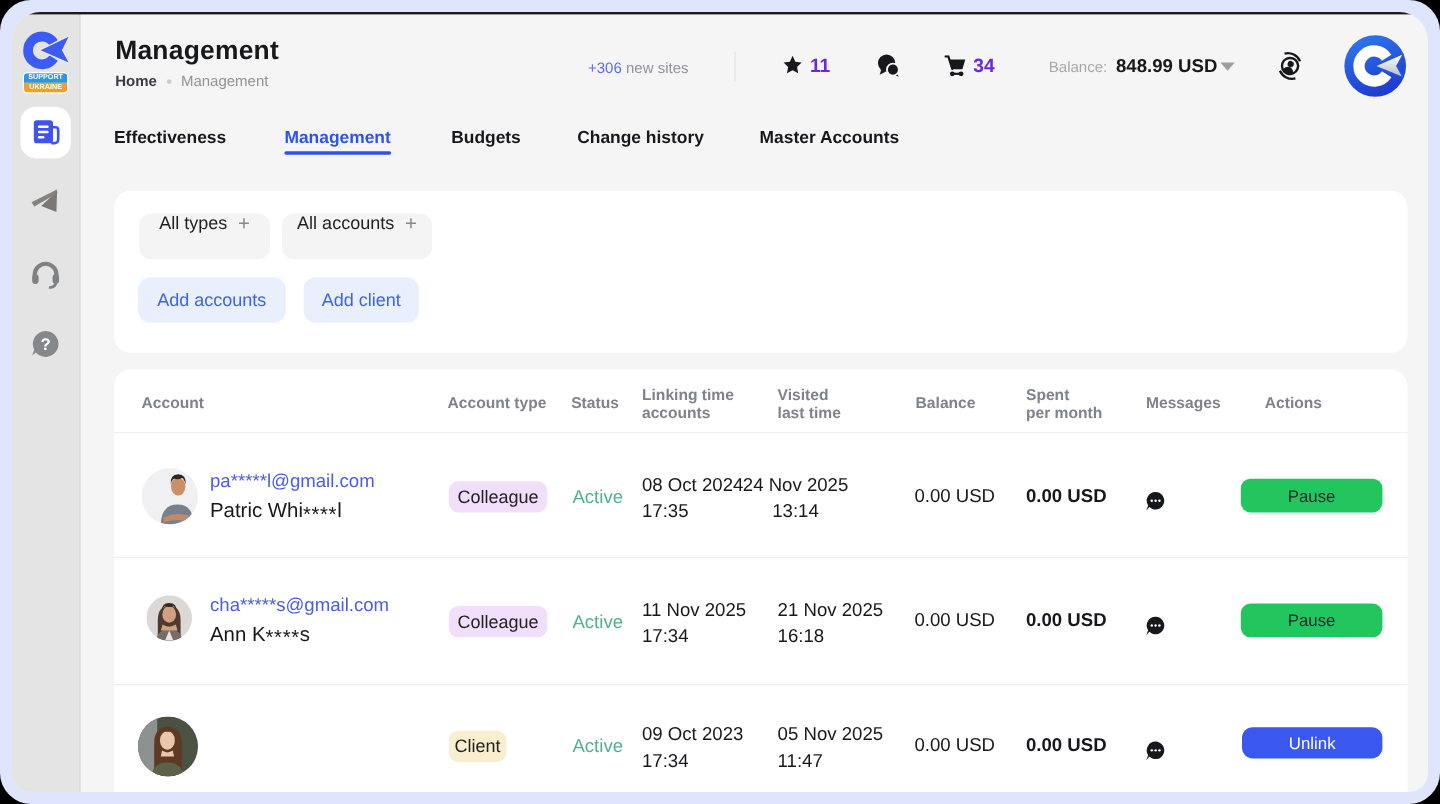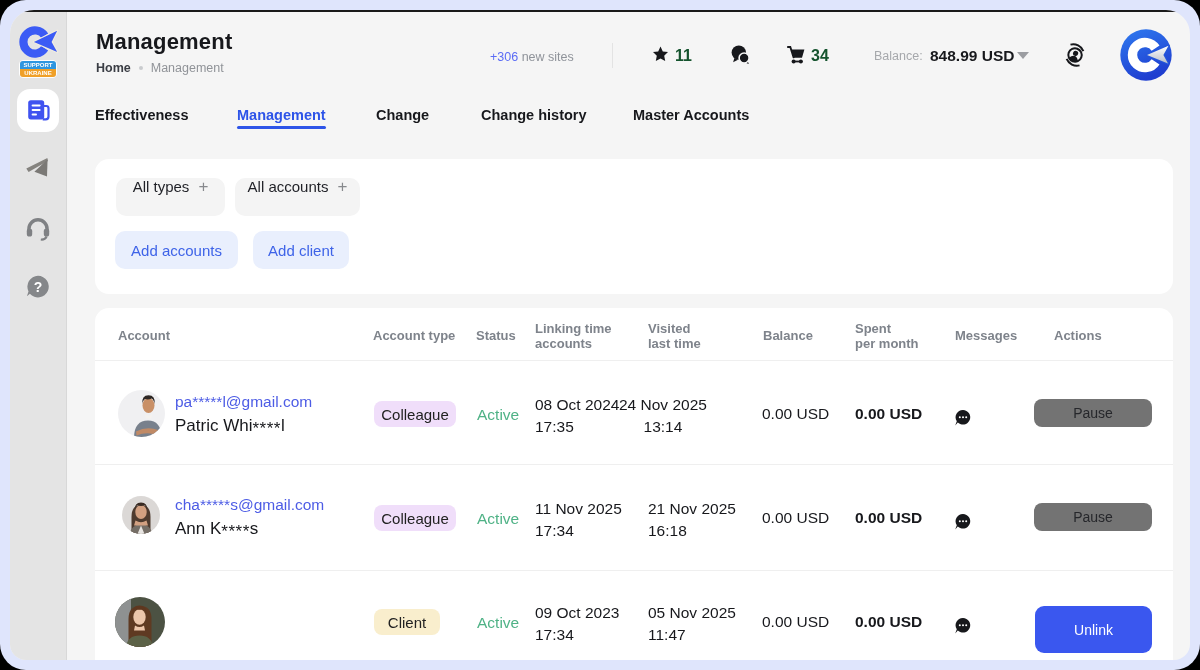--- a/index.html
+++ b/index.html
@@ -10,21 +10,21 @@
   .sidebar { position:absolute; left:0; top:0; width:57px; height:650px; background:#e4e4e4; border-right:1px solid #d8d8d8; }
   .abs { position:absolute; }
   .navcard { position:absolute; left:7px; top:79px; width:42px; height:43px; background:#fff; border-radius:13px; }
   h1 { position:absolute; left:86px; top:19px; font-size:22px; font-weight:700; color:#17181c; letter-spacing:0.2px;}
   .crumb { position:absolute; left:86px; top:51px; font-size:12.5px; color:#909398; }
   .crumb b { color:#3a3d44; font-weight:700; }
   .crumb .dot { display:inline-block; width:4px; height:4px; border-radius:2px; background:#c9cbce; vertical-align:middle; margin:0 8px 2px 8px; }
   .newsites { position:absolute; left:480px; top:40px; font-size:12.5px; color:#8f939a; }
   .newsites b { color:#5b6cf5; font-weight:400; }
   .hdiv { position:absolute; left:602px; top:33px; width:1px; height:25px; background:#e3e3e3; }
-  .hnum { position:absolute; top:37px; font-size:16px; font-weight:700; color:#14532d; }
+  .hnum { position:absolute; top:37px; font-size:16px; font-weight:700; color:#6d28d9; }
   .balance-label { position:absolute; left:864px; top:39px; font-size:12.5px; color:#a6a8ac; }
   .balance-val { position:absolute; left:920px; top:37px; font-size:15.5px; font-weight:700; color:#17181c; }
   .caret { position:absolute; left:1007px; top:42px; width:0; height:0; border-left:6px solid transparent; border-right:6px solid transparent; border-top:7px solid #9b9da1; }
   .tab { position:absolute; top:97px; font-size:14.5px; font-weight:700; color:#17181c; }
   .tab.active { color:#2d54e8; }
   .tabline { position:absolute; left:227px; top:116px; width:89px; height:3px; background:#2d54e8; border-radius:2px; }
   .card1 { position:absolute; left:85px; top:149px; width:1078px; height:135px; background:#fff; border-radius:14px; }
   .fbtn { position:absolute; height:38px; border-radius:10px; background:#f4f4f4; font-size:15px; color:#1f2026; display:flex; align-items:flex-start; justify-content:center; }
   .fbtn .plus { color:#87898d; font-size:17px; font-weight:400; margin-left:9px; margin-top:-1px;}
   .bbtn { position:absolute; height:38px; border-radius:10px; background:#e9effd; color:#3e63e8; font-size:15px; display:flex; align-items:center; justify-content:center; }
@@ -35,22 +35,22 @@
   .email { font-size:15.5px; color:#4d5ce5; }
   .name { font-size:17px; color:#17181c; margin-top:5px; }
   .ast { position:relative; top:2.5px; letter-spacing:0.5px; }
   .badge { position:absolute; height:26px; border-radius:8px; font-size:15px; color:#222; display:flex; align-items:center; justify-content:center; }
   .badge.colleague { background:#f0defa; }
   .badge.client { background:#f9eecd; }
   .active-txt { position:absolute; font-size:15.5px; color:#4fb286; }
   .dt { position:absolute; font-size:15.5px; color:#17181c; line-height:22px; }
   .money { position:absolute; font-size:15.5px; color:#17181c; }
   .money.b { font-weight:700; }
-  .pausebtn { position:absolute; left:1024px; width:118px; height:28px; background:#737373; border-radius:8px; font-size:14px; color:#26272b; display:flex; align-items:center; justify-content:center; }
-  .unlinkbtn { position:absolute; left:1025px; width:117px; height:47px; background:#3a57ef; border-radius:9px; font-size:14px; font-weight:400; color:#fff; display:flex; align-items:center; justify-content:center; }
+  .pausebtn { position:absolute; left:1024px; width:118px; height:28px; background:#22c55e; border-radius:8px; font-size:14px; color:#26272b; display:flex; align-items:center; justify-content:center; }
+  .unlinkbtn { position:absolute; left:1025px; width:117px; height:26px; background:#3a57ef; border-radius:9px; font-size:14px; font-weight:400; color:#fff; display:flex; align-items:center; justify-content:center; }
 </style>
 </head>
 <body>
 <div class="frame">
 <div class="app">
   <div class="sidebar"></div>
   <div class="topline"></div>
 
   <svg class="abs" style="left:9px; top:16px;" width="40" height="33" viewBox="0 0 40 33">
     <path d="M25.73 9.68 A 11.6 11.6 0 1 0 25.73 22.32" fill="none" stroke="#3b5bf5" stroke-width="8.2"></path>
@@ -140,21 +140,21 @@
         <stop offset="1" stop-color="#b9bec9"></stop>
       </linearGradient>
     </defs>
     <circle cx="26" cy="26" r="25.7" fill="url(#lg1)"></circle>
     <path d="M35.57 19.17 A 12.55 12.55 0 1 0 35.57 32.83" fill="none" stroke="#ffffff" stroke-width="9.4"></path>
     <path d="M27 26 L48.5 16.7 L43.4 26 L48 34.5 Z" fill="url(#lg2)" stroke="#2456db" stroke-width="2.4" paint-order="stroke" stroke-linejoin="round"></path>
   </svg>
 
   <div class="tab" style="left:85px;">Effectiveness</div>
   <div class="tab active" style="left:227px;">Management</div>
-  <div class="tab" style="left:366px;">Change</div>
+  <div class="tab" style="left:366px;">Budgets</div>
   <div class="tab" style="left:471px;">Change history</div>
   <div class="tab" style="left:623px;">Master Accounts</div>
   <div class="tabline"></div>
 
   <div class="card1"></div>
   <div class="fbtn" style="left:106px; top:168px; width:109px;">All types<span class="plus">+</span></div>
   <div class="fbtn" style="left:225px; top:168px; width:125px;">All accounts<span class="plus">+</span></div>
   <div class="bbtn" style="left:105px; top:221px; width:123px;">Add accounts</div>
   <div class="bbtn" style="left:243px; top:221px; width:96px;">Add client</div>
 
@@ -242,21 +242,21 @@
     <g clip-path="url(#av3)">
       <rect width="50" height="50" fill="#4c5243"></rect>
       <rect width="16" height="50" fill="#8e9191"></rect>
       <path d="M13.5 50 v-28 q0 -13 11.5 -13 q11.5 0 11.5 13 v28 Z" fill="#5f3a22"></path>
       <ellipse cx="24.5" cy="20" rx="6.2" ry="7.8" fill="#ecc6ab"></ellipse>
       <path d="M17.5 18 q-0.8 -9.5 7 -9.5 q7.8 0 7 9.5 q-0.8 -5 -2.6 -6 q-4.4 1.6 -8.8 0 q-1.8 1 -2.6 6 Z" fill="#5e371f"></path>
       <path d="M11 50 q1.5 -11.5 13.5 -11.5 q12 0 13.5 11.5 Z" fill="#5c6247"></path>
       <path d="M20 28.5 q4.5 3 9 0 l1 5 h-11 Z" fill="#ecc6ab"></path>
     </g>
   </svg>
-  <div class="badge client" style="left:364px; top:599px; width:66px;">Client</div>
+  <div class="badge client" style="left:364px; top:599px; width:48px;">Client</div>
   <div class="active-txt" style="left:467px; top:604px;">Active</div>
   <div class="dt" style="left:525px; top:592px;">09 Oct 2023<br>17:34</div>
   <div class="dt" style="left:638px; top:592px;">05 Nov 2025<br>11:47</div>
   <div class="money" style="left:752px; top:603px;">0.00 USD</div>
   <div class="money b" style="left:845px; top:603px;">0.00 USD</div>
   <svg class="abs" style="left:944px; top:607px;" width="18" height="18" viewBox="0 0 18 18">
     <path d="M9 1 a7.3 7.3 0 1 1 -5.2 12.5 L1.2 16.6 l1.6 -4.3 A7.3 7.3 0 0 1 9 1 Z" fill="#17181c"></path>
     <circle cx="5.8" cy="8.3" r="1" fill="#fff"></circle>
         <circle cx="9" cy="8.3" r="1" fill="#fff"></circle>
         <circle cx="12.2" cy="8.3" r="1" fill="#fff"></circle>

